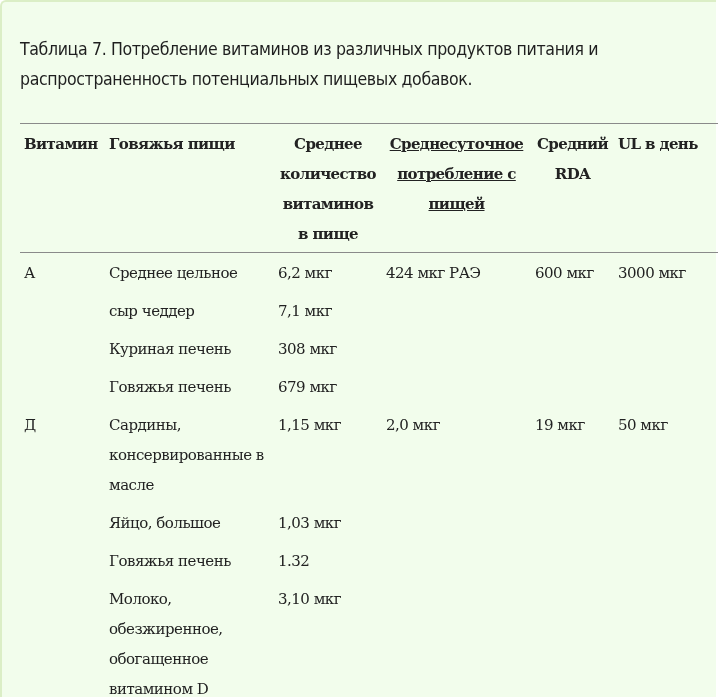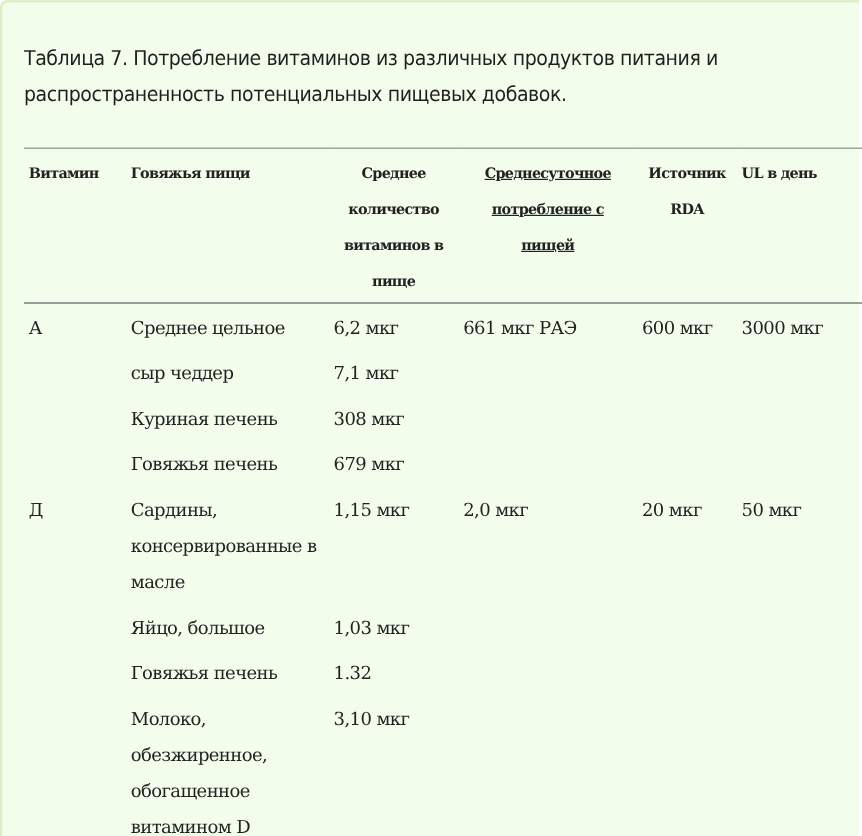--- a/index.html
+++ b/index.html
@@ -44,21 +44,21 @@
     border-collapse: collapse;
     font-family: "DejaVu Serif", serif;
     color: #222;
   }
   thead tr {
     border-top: 1px solid #8a8a8a;
     border-bottom: 1px solid #8a8a8a;
   }
   th {
     font-weight: bold;
-    font-size: 12px;
+    font-size: 15px;
     line-height: 30px;
     padding: 5px 4px 3px 4px;
     vertical-align: top;
     text-align: center;
     letter-spacing: -0.6px;
   }
   th.left { text-align: left; }
   td {
     font-size: 15px;
     line-height: 30px;
@@ -82,30 +82,30 @@
 <div class="panel">
   <div class="caption">Таблица 7. Потребление витаминов из различных продуктов питания и распространенность потенциальных пищевых добавок.</div>
 
   <table>
     <thead>
       <tr>
         <th class="c1 left">Витамин</th>
         <th class="c2 left">Говяжья пищи</th>
         <th class="c3">Среднее количество витаминов в пище</th>
         <th class="c4">Среднесуточное потребление с пищей</th>
-        <th class="c5">Источник RDA</th>
+        <th class="c5">Средний RDA</th>
         <th class="c6 left">UL в день</th>
       </tr>
     </thead>
     <tbody>
       <tr class="first">
         <td>А</td>
         <td>Среднее цельное</td>
         <td>6,2 мкг</td>
-        <td>661 мкг РАЭ</td>
+        <td>424 мкг РАЭ</td>
         <td>600 мкг</td>
         <td>3000 мкг</td>
       </tr>
       <tr>
         <td></td>
         <td>сыр чеддер</td>
         <td>7,1 мкг</td>
         <td></td>
         <td></td>
         <td></td>
@@ -124,21 +124,21 @@
         <td>679 мкг</td>
         <td></td>
         <td></td>
         <td></td>
       </tr>
       <tr>
         <td>Д</td>
         <td>Сардины, консервированные в масле</td>
         <td>1,15 мкг</td>
         <td>2,0 мкг</td>
-        <td>20 мкг</td>
+        <td>19 мкг</td>
         <td>50 мкг</td>
       </tr>
       <tr>
         <td></td>
         <td>Яйцо, большое</td>
         <td>1,03 мкг</td>
         <td></td>
         <td></td>
         <td></td>
       </tr>

